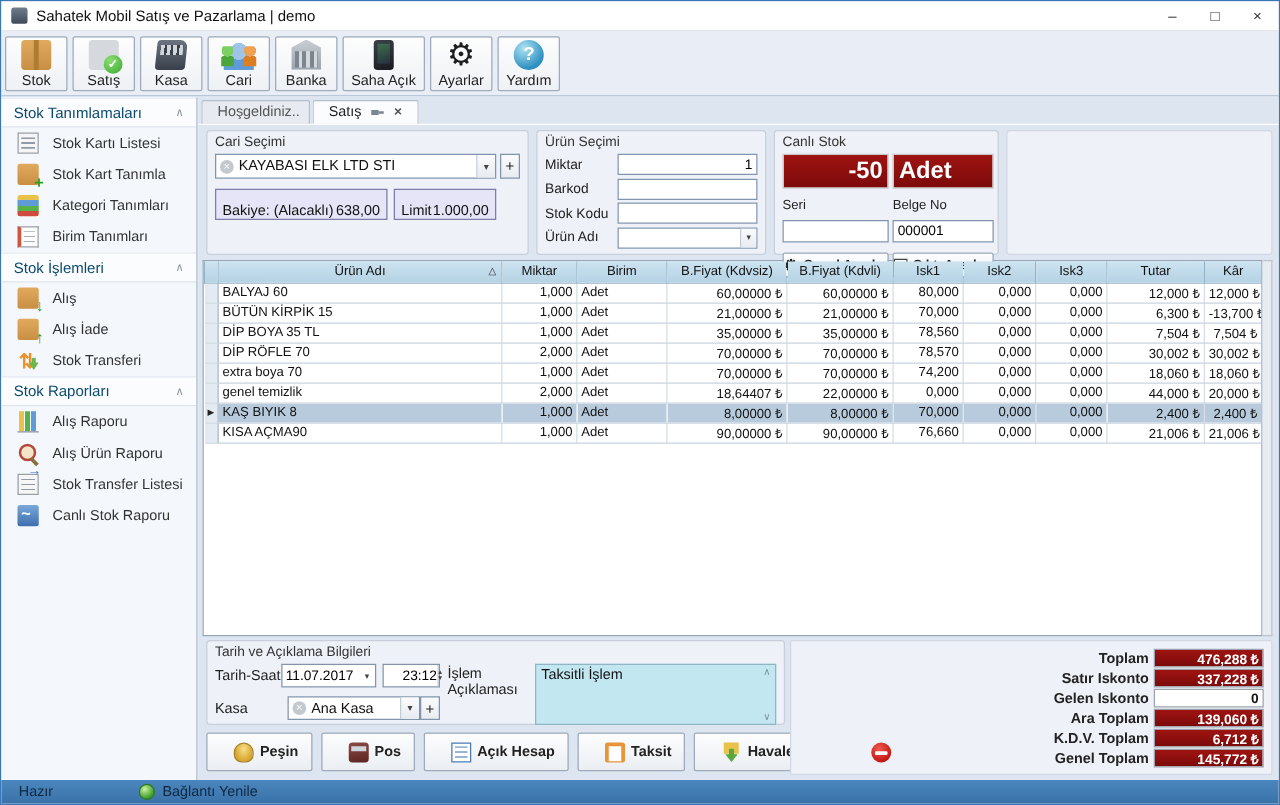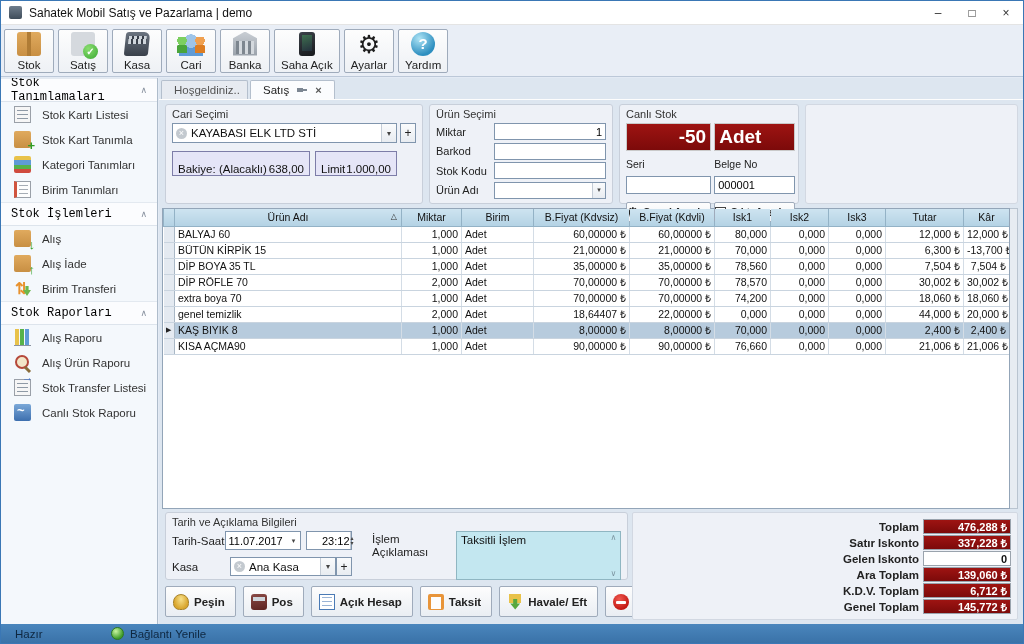--- a/index.html
+++ b/index.html
@@ -30,21 +30,21 @@
   .ic-banka { background:linear-gradient(180deg,#c9ced4,#9aa2ab); clip-path:polygon(50% 0,100% 28%,100% 100%,0 100%,0 28%); }
   .ic-banka::after { content:""; position:absolute; left:3px; top:9px; right:3px; bottom:2px; background:repeating-linear-gradient(90deg,#7d868f 0 3px,#d4d9de 3px 6px); }
   .ic-saha { width:16px; margin:0 auto; background:linear-gradient(160deg,#3c4148,#17191d); border-radius:3px; }
   .ic-saha::after { content:""; position:absolute; left:3px; top:3px; right:3px; bottom:5px; background:linear-gradient(160deg,#3f6f4e,#24303d); }
   .ic-gear { font-size:25px; line-height:24px; text-align:center; color:#1d1d1d; }
   .ic-help { background:radial-gradient(circle at 35% 28%,#aee4f5,#2e8fc0 70%); border-radius:50%; color:#fff; font-weight:bold; font-size:15px; text-align:center; line-height:24px; }
 
   
   .sidebar { position:absolute; left:0; top:77px; width:157px; bottom:19px; background:#f4f8fc; border-right:1px solid #aebccb; overflow:hidden; }
   .sb-header { height:24px; background:#fbfcfe; border-top:1px solid #e3e9f0; border-bottom:1px solid #dde4ec; display:flex; align-items:center; padding:0 10px; }
-  .sb-header .t { font-size:12px; color:#000000;font-family:Liberation Mono, monospace; }
+  .sb-header .t { font-size:12px; color:#0c4a6e; }
   .sb-header .chev { margin-left:auto; font-size:9px; color:#8a93a0; }
   .sb-item { height:25px; display:flex; align-items:center; padding-left:13px; gap:11px; }
   .sb-item .lbl { font-size:11.5px; color:#333; }
   .sb-ico { width:17px; height:17px; position:relative; flex:0 0 17px; }
   .si-boxplus { background:linear-gradient(180deg,#e0aa5e,#c88f43); border-radius:2px; }
   .si-boxplus::after { content:"+"; position:absolute; right:-4px; bottom:-5px; color:#2f9e25; font-weight:bold; font-size:13px; }
   .si-list { background:#f6f6f6; border:1px solid #9aa0a8; }
   .si-list::after { content:""; position:absolute; inset:3px 2px; background:repeating-linear-gradient(180deg,#8f9aa6 0 1px,transparent 1px 4px); }
   .si-cat { background:linear-gradient(180deg,#e8c24a 0 25%,#5f9bd6 25% 50%,#57b24a 50% 75%,#d04b3e 75% 100%); border-radius:2px; }
   .si-note { background:#fdfdfd; border:1px solid #9aa0a8; border-left:3px solid #d0543e; }
@@ -123,34 +123,34 @@
   table.grid td { height:16px; border-right:1px solid #d4dde6; border-bottom:1px solid #c9d4df; font-size:10.5px; color:#111; padding:0 3px; white-space:nowrap; overflow:hidden; }
   table.grid td.ind { background:#e4eaf1; border-right:1px solid #aab8c6; padding:0; text-align:center; font-size:7px; color:#222; }
   td.al{text-align:left;} td.ar{text-align:right;}
   tr.sel td { background:#b7cbdd; }
   .grid-rail { width:8px; background:#e7ecf2; border:1px solid #b9c4d0; border-left:none; }
 
   
   .bottom-section { height:115px; display:flex; padding:3px 5px 4px 6px; gap:4px; }
   .bottom-left { width:463px; display:flex; flex-direction:column; }
   .gb-tarih { height:68px; }
-  .tarih-grid { display:flex; gap:20px; }
+  .tarih-grid { display:flex; gap:6px; }
   .tg-left { width:180px; }
   .tg-row { display:flex; align-items:center; margin-bottom:7px; }
   .tg-row .lbl { width:58px; font-size:11.5px; color:#222; }
   .date-combo { width:84px; height:19px; background:#fff; border:1px solid #8095ad; display:flex; align-items:center; padding-left:3px; font-size:11px; }
   .date-combo .drop { margin-left:auto; width:13px; height:100%; display:flex; align-items:center; justify-content:center; font-size:7px; color:#444; }
   .time-box { width:46px; height:19px; margin-left:5px; background:#fff; border:1px solid #8095ad; display:flex; align-items:center; padding-left:15px; font-size:11px; }
   .spin { margin-left:auto; width:12px; height:100%; border-left:1px solid #c4ccd6; display:flex; flex-direction:column; align-items:center; justify-content:center; font-size:6px; color:#444; line-height:5px; }
   .kasa-combo { width:104px; height:19px; }
   .islem-lbl { width:64px; font-size:11.5px; color:#222; line-height:1.15; padding-top:2px; }
   .islem-text { flex:1; height:49px; background:#c3e7f0; border:1px solid #8fb6c2; font-size:11.5px; color:#111; padding:2px 14px 2px 4px; position:relative; }
   .islem-text .sc { position:absolute; right:1px; top:1px; bottom:1px; width:11px; display:flex; flex-direction:column; justify-content:space-between; align-items:center; font-size:8px; color:#7d95a0; }
   .pay-row { display:flex; gap:7px; margin-top:6px; }
-  .pay-btn { height:31px; background:linear-gradient(180deg,#fdfdfd,#eaeef3); border:1px solid #9fabbb; border-radius:2px; display:flex; align-items:center; gap:5px; padding:0 10px 0 7px; font-size:11.5px; font-weight:bold; color:#222; white-space:nowrap; }
+  .pay-btn { height:31px; background:linear-gradient(180deg,#fdfdfd,#eaeef3); border:1px solid #9fabbb; border-radius:2px; display:flex; align-items:center; gap:5px; padding:0 10px 0 21px; font-size:11.5px; font-weight:bold; color:#222; white-space:nowrap; }
   .p-ico { width:16px; height:16px; position:relative; }
   .pi-coins { background:radial-gradient(ellipse at 50% 30%,#f7e08a,#d9a62e 70%); border-radius:50% 50% 40% 40%; border:1px solid #a8832a; }
   .pi-pos { background:linear-gradient(170deg,#8a4a46,#5d2320); border-radius:3px; }
   .pi-pos::after { content:""; position:absolute; left:2px; top:3px; right:2px; height:4px; background:#cfd5db; }
   .pi-acct { background:#fff; border:1px solid #4a7ab5; }
   .pi-acct::after { content:""; position:absolute; inset:2px; background:repeating-linear-gradient(180deg,#9ab4d6 0 1px,transparent 1px 4px); }
   .pi-taksit { background:#e8953a; border-radius:2px; }
   .pi-taksit::after { content:""; position:absolute; inset:3px 3px 1px; background:#fdfdfd; }
   .pi-havale { }
   .pi-havale::before { content:""; position:absolute; left:2px; top:0; width:12px; height:9px; background:#e8c24a; }
@@ -250,21 +250,21 @@
       <div class="sb-item">
         <span class="sb-ico si-box-dn"></span>
         <span class="lbl">Alış</span>
       </div>
       <div class="sb-item">
         <span class="sb-ico si-box-up"></span>
         <span class="lbl">Alış İade</span>
       </div>
       <div class="sb-item">
         <span class="sb-ico si-transfer"></span>
-        <span class="lbl">Birim Transferi</span>
+        <span class="lbl">Stok Transferi</span>
       </div>
       <div class="sb-header">
         <span class="t">Stok Raporları</span>
         <span class="chev">∧</span>
       </div>
       <div class="sb-item">
         <span class="sb-ico si-chart"></span>
         <span class="lbl">Alış Raporu</span>
       </div>
       <div class="sb-item">

